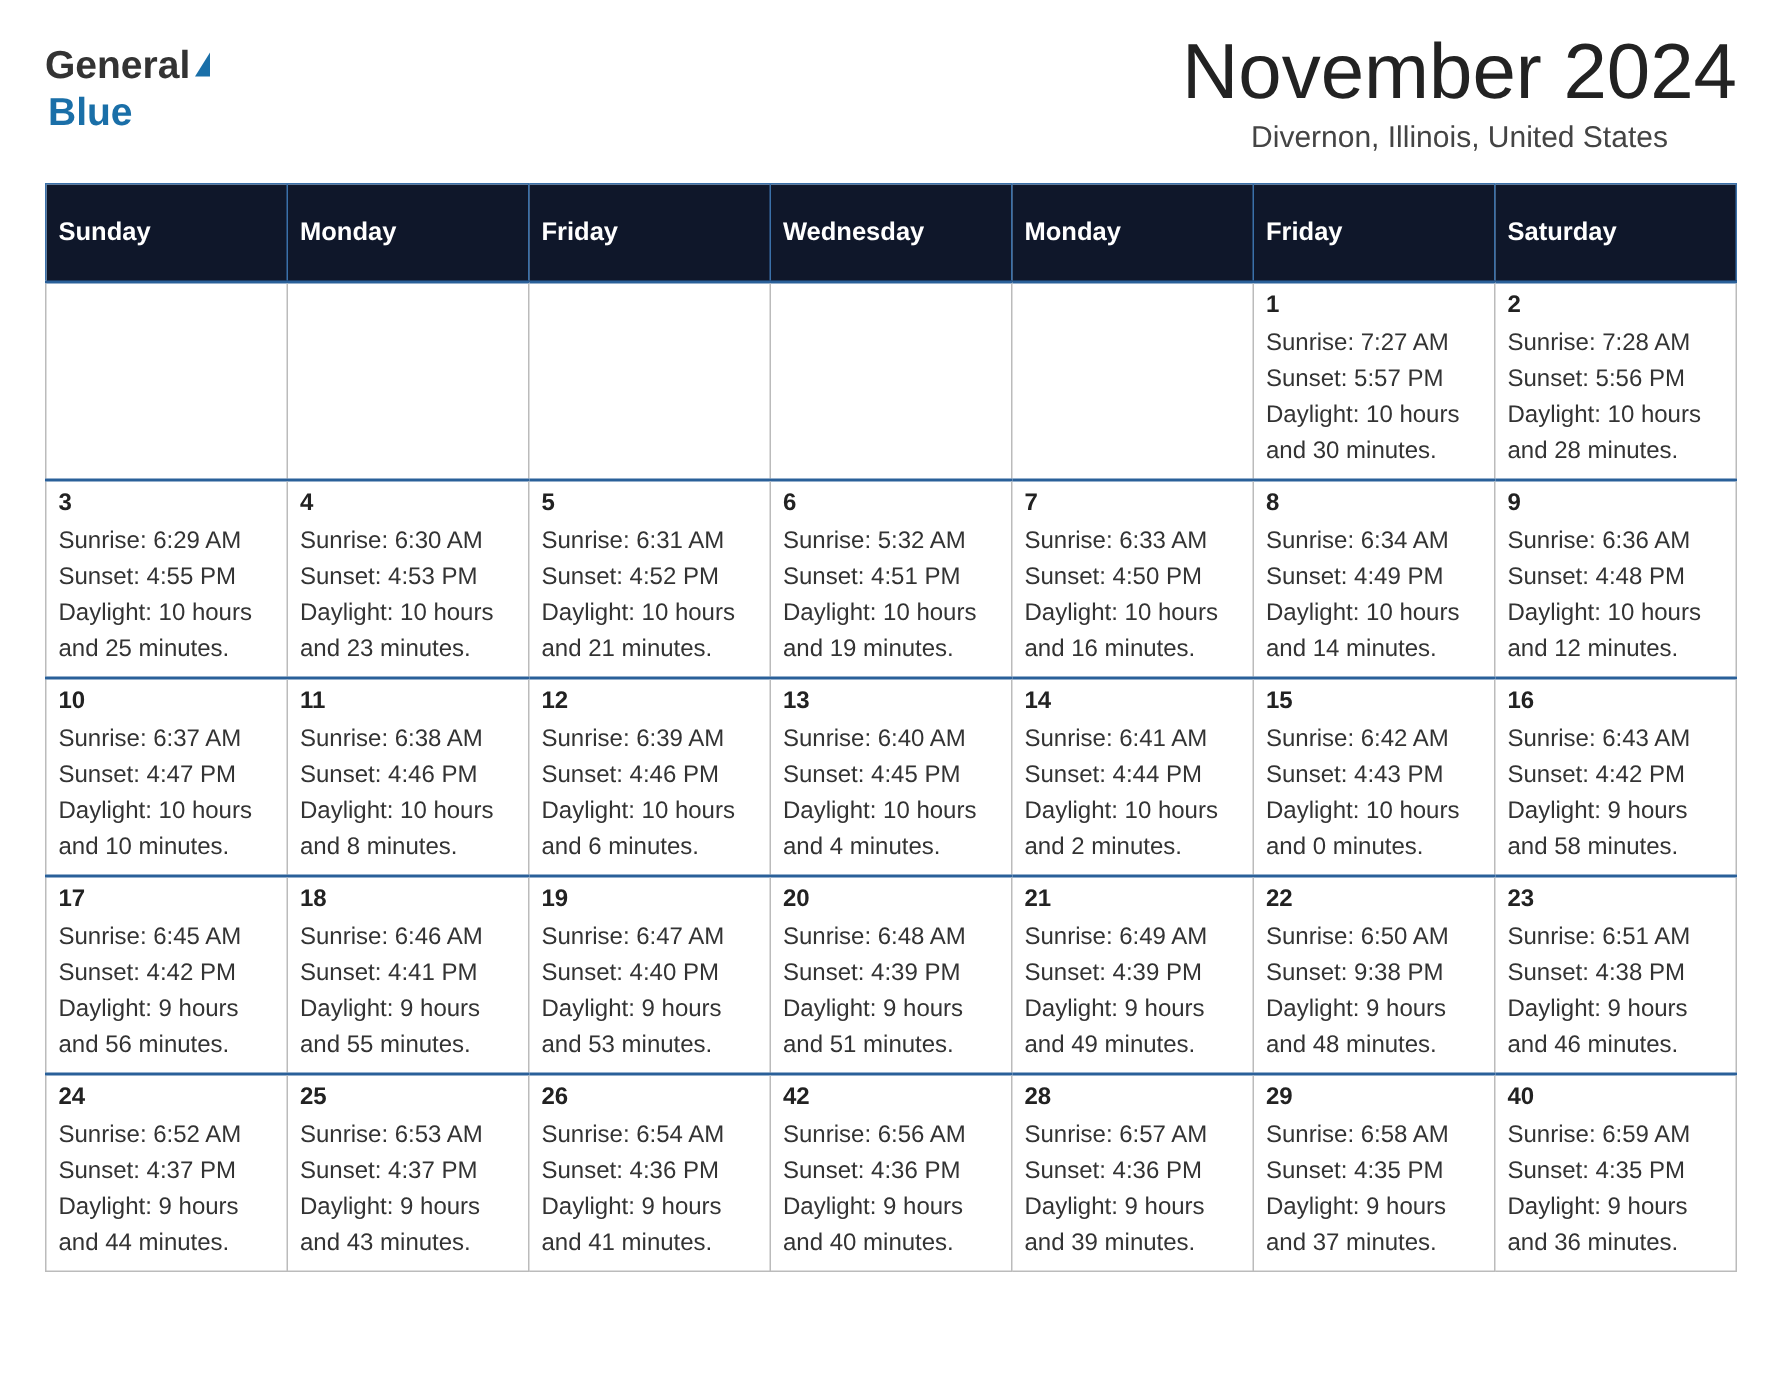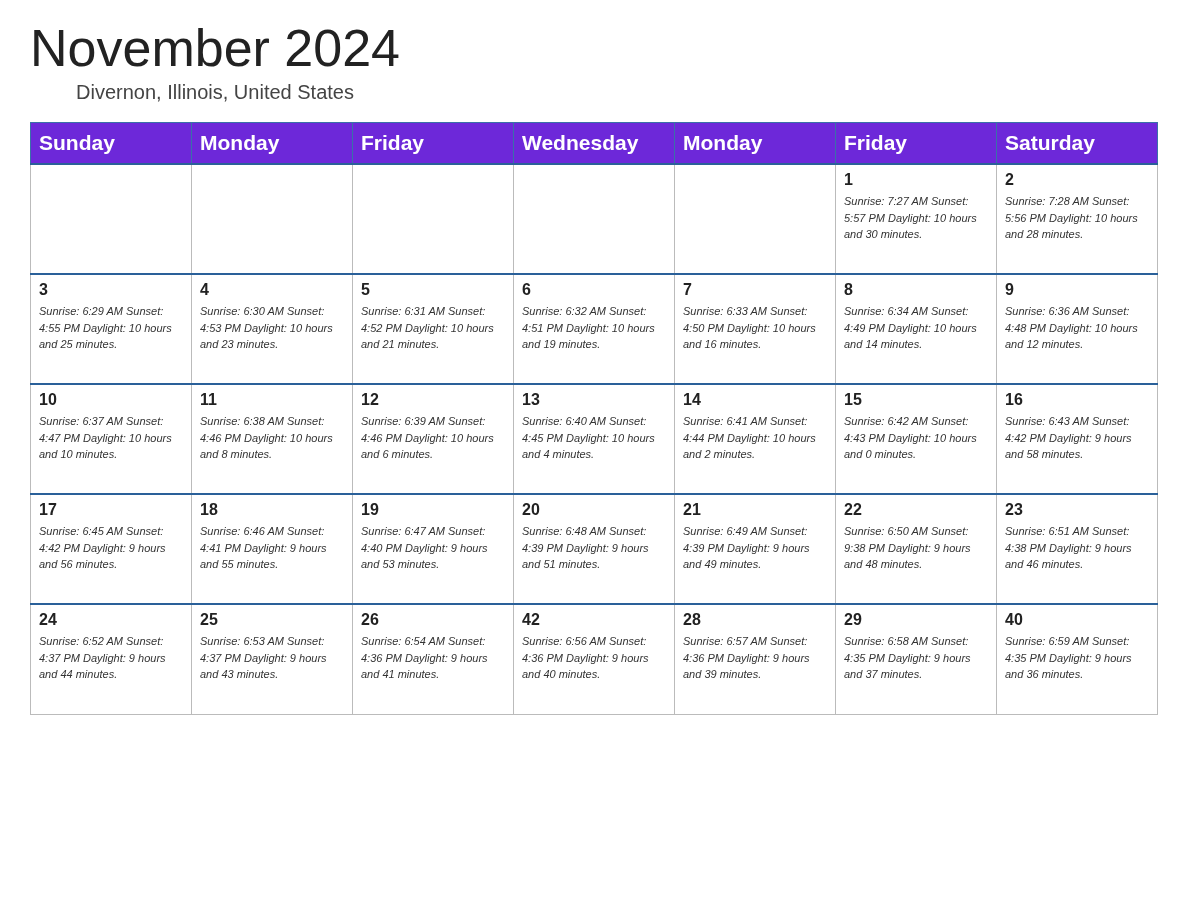--- a/index.html
+++ b/index.html
@@ -60,25 +60,25 @@
       color: #444;
       margin-top: 4px;
       text-align: center;
     }
     .calendar {
       width: 100%;
       border-collapse: collapse;
       border: 1px solid #aaa;
     }
     .calendar th {
-      background-color: #6d28d9;
+      background-color: #0f172a;
       color: #fff;
-      font-size: 21px;
+      font-size: 17px;
       font-weight: bold;
-      padding: 8px 8px;
+      padding: 22px 8px;
       text-align: left;
       border: 1px solid #3a70a9;
     }
     .calendar td {
       vertical-align: top;
       border: 1px solid #bbb;
       padding: 6px 8px;
       width: calc(100% / 7);
       min-height: 100px;
       background: #fff;
@@ -87,36 +87,42 @@
       height: 110px;
     }
     .day-number {
       font-size: 16px;
       font-weight: bold;
       color: #222;
       display: block;
       margin-bottom: 4px;
     }
     .day-info {
-      font-size: 11px;
+      font-size: 16px;
       color: #333;
       line-height: 1.5;
-      font-style: italic;
     }
     .empty-cell {
       background: #f9f9f9;
     }
     .week-row td {
       border-top: 2px solid #2a6099;
     }
   </style>
 </head>
 <body>
 
 <div class="header-area">
+  <div class="logo">
+    <div class="logo-text">
+      <span class="logo-general">General</span>
+      <div class="logo-triangle"></div>
+    </div>
+    <span class="logo-blue">Blue</span>
+  </div>
   <div class="title-area">
     <div class="main-title">November 2024</div>
     <div class="subtitle">Divernon, Illinois, United States</div>
   </div>
 </div>
 
 <table class="calendar">
   <thead>
     <tr>
     <th>Sunday</th>
@@ -167,21 +173,21 @@
         </td>
         <td>
           <span class="day-number">5</span>
           <div class="day-info">Sunrise: 6:31 AM
 Sunset: 4:52 PM
 Daylight: 10 hours
 and 21 minutes.</div>
         </td>
         <td>
           <span class="day-number">6</span>
-          <div class="day-info">Sunrise: 6:32 AM
+          <div class="day-info">Sunrise: 5:32 AM
 Sunset: 4:51 PM
 Daylight: 10 hours
 and 19 minutes.</div>
         </td>
         <td>
           <span class="day-number">7</span>
           <div class="day-info">Sunrise: 6:33 AM
 Sunset: 4:50 PM
 Daylight: 10 hours
 and 16 minutes.</div>

